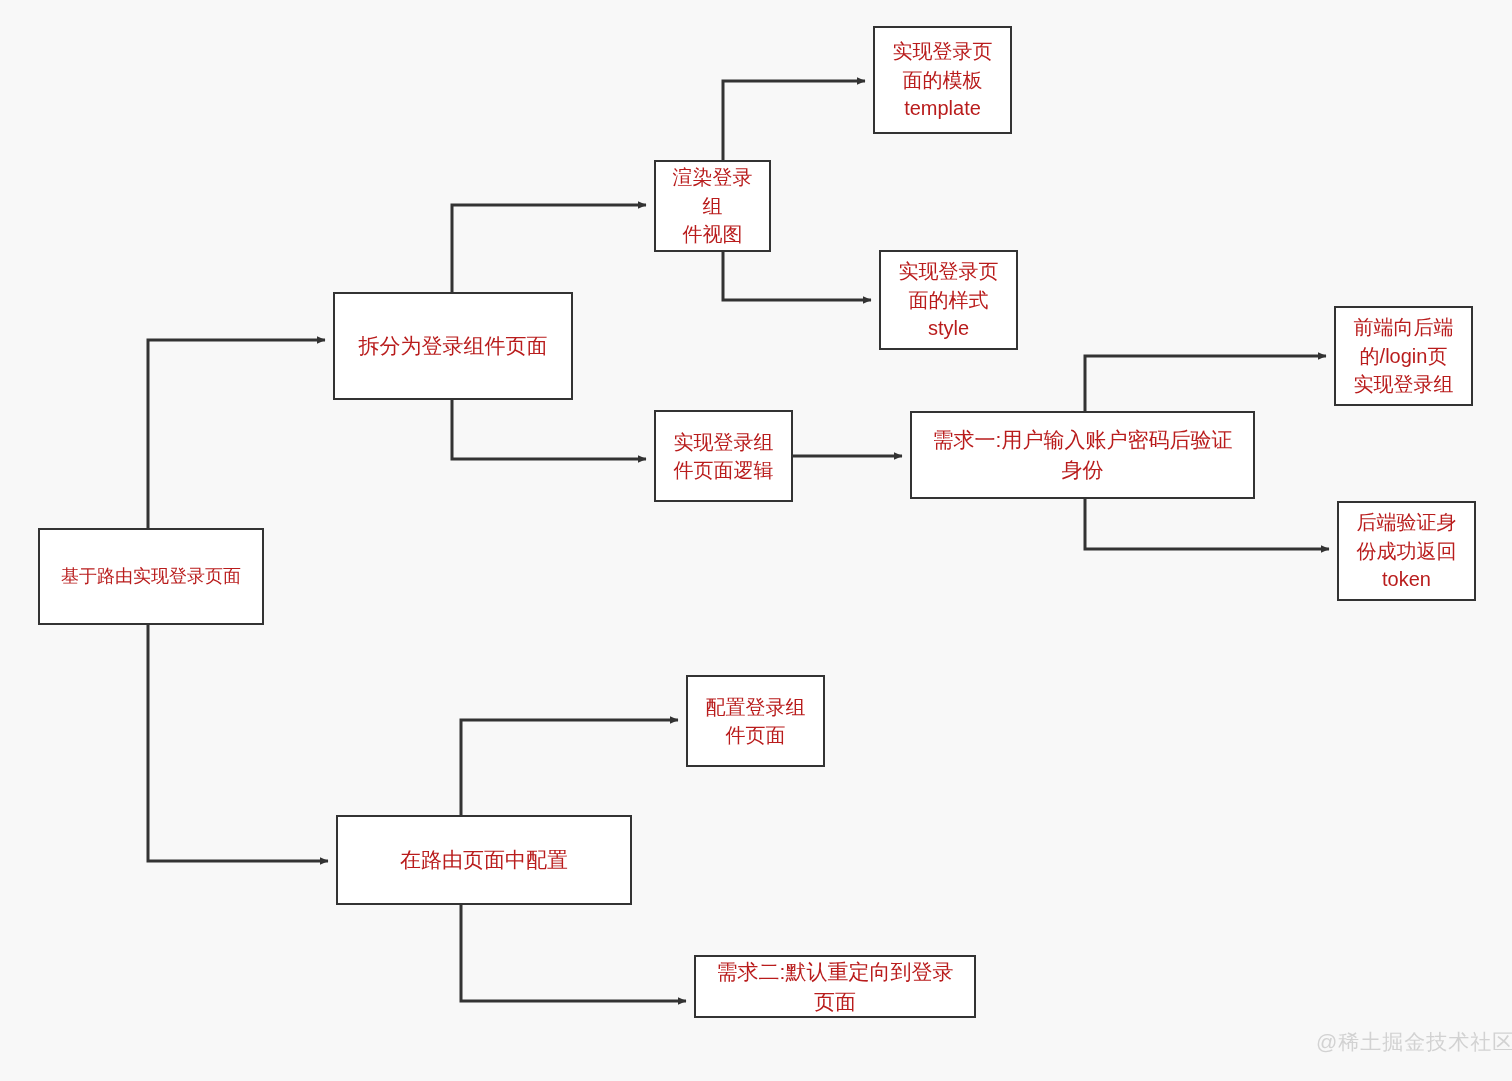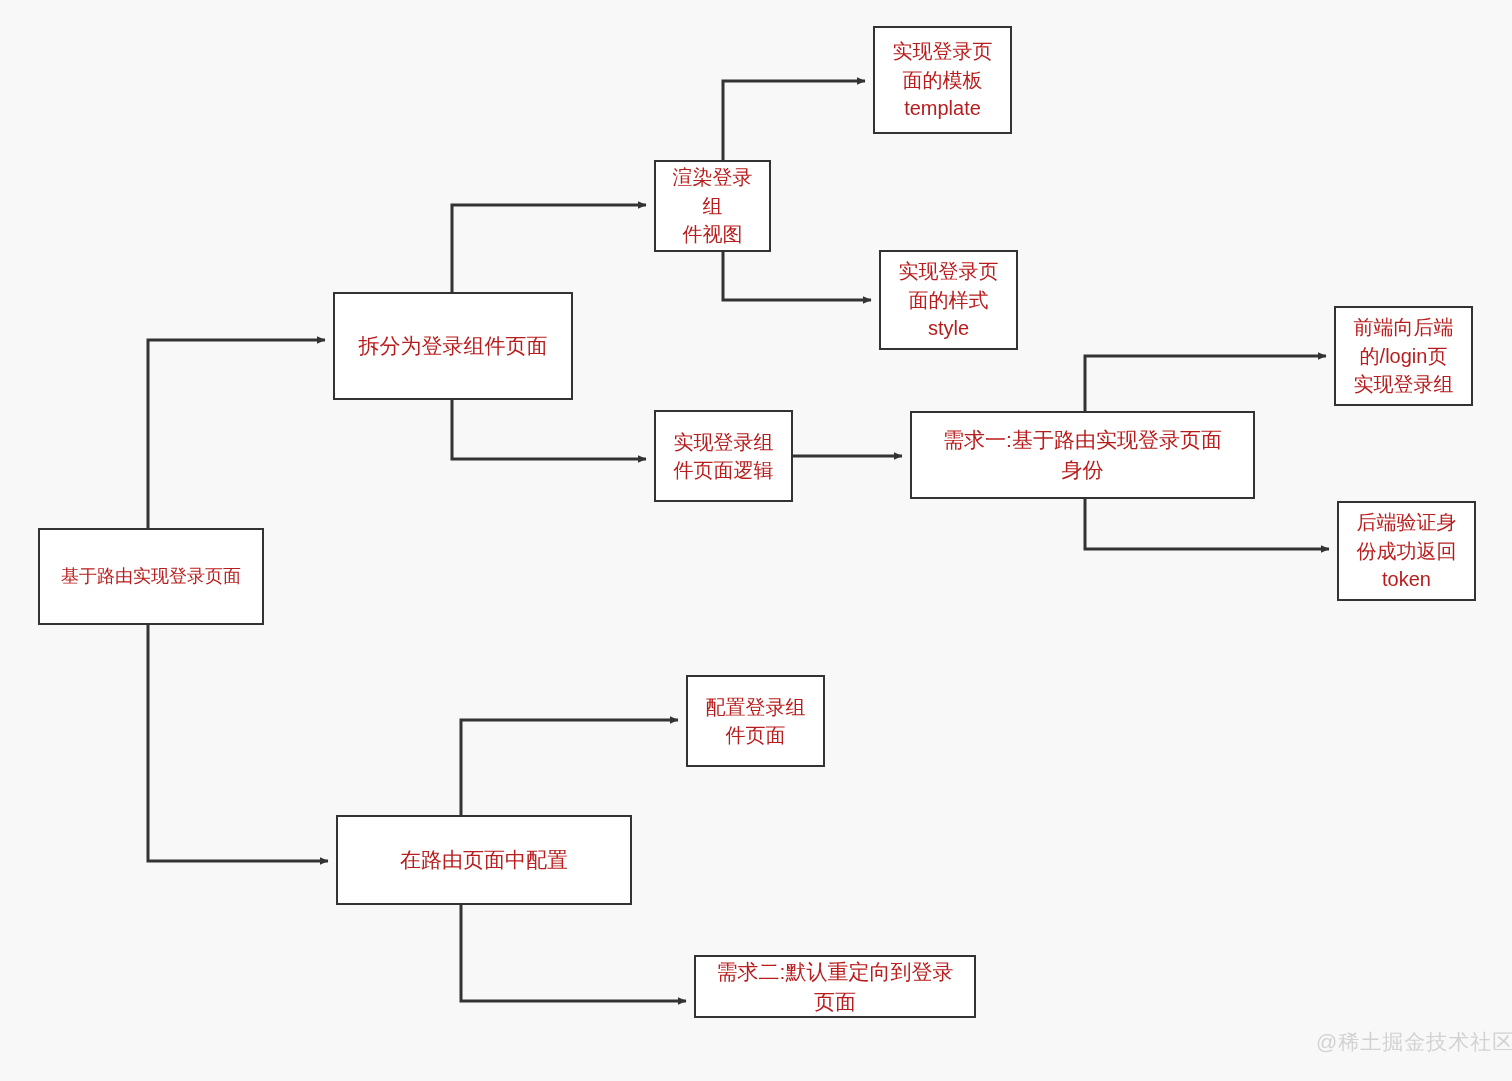--- a/index.html
+++ b/index.html
@@ -138,21 +138,21 @@
 面的样式
 style</span>
   </div>
 
   <div class="node" style="left:654px; top:410px; width:139px; height:92px; font-size:20px;">
     <span class="node-text">实现登录组
 件页面逻辑</span>
   </div>
 
   <div class="node" style="left:910px; top:411px; width:345px; height:88px; font-size:21px;">
-    <span class="node-text">需求一:基于路由实现登录页面
+    <span class="node-text">需求一:用户输入账户密码后验证
 身份</span>
   </div>
 
   <div class="node" style="left:1334px; top:306px; width:139px; height:100px; font-size:20px;">
     <span class="node-text">前端向后端
 的/login页
 实现登录组</span>
   </div>
 
   <div class="node" style="left:1337px; top:501px; width:139px; height:100px; font-size:20px;">

